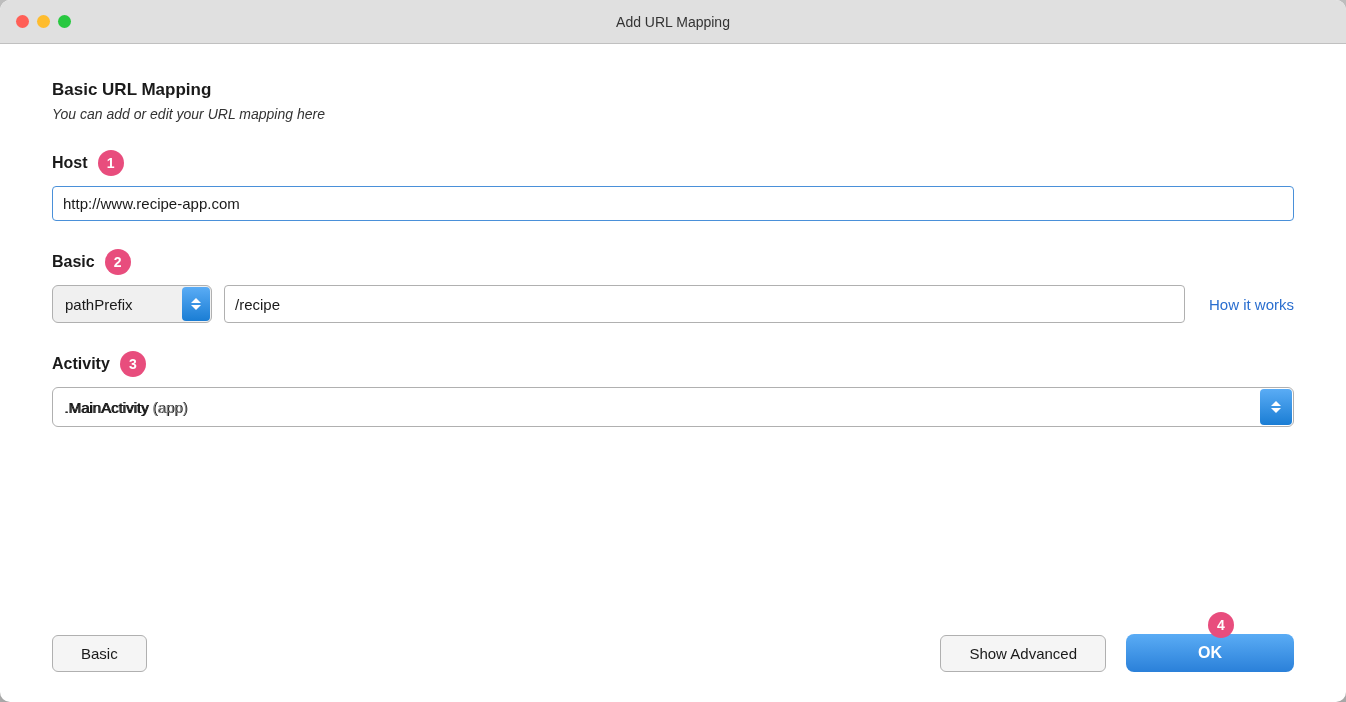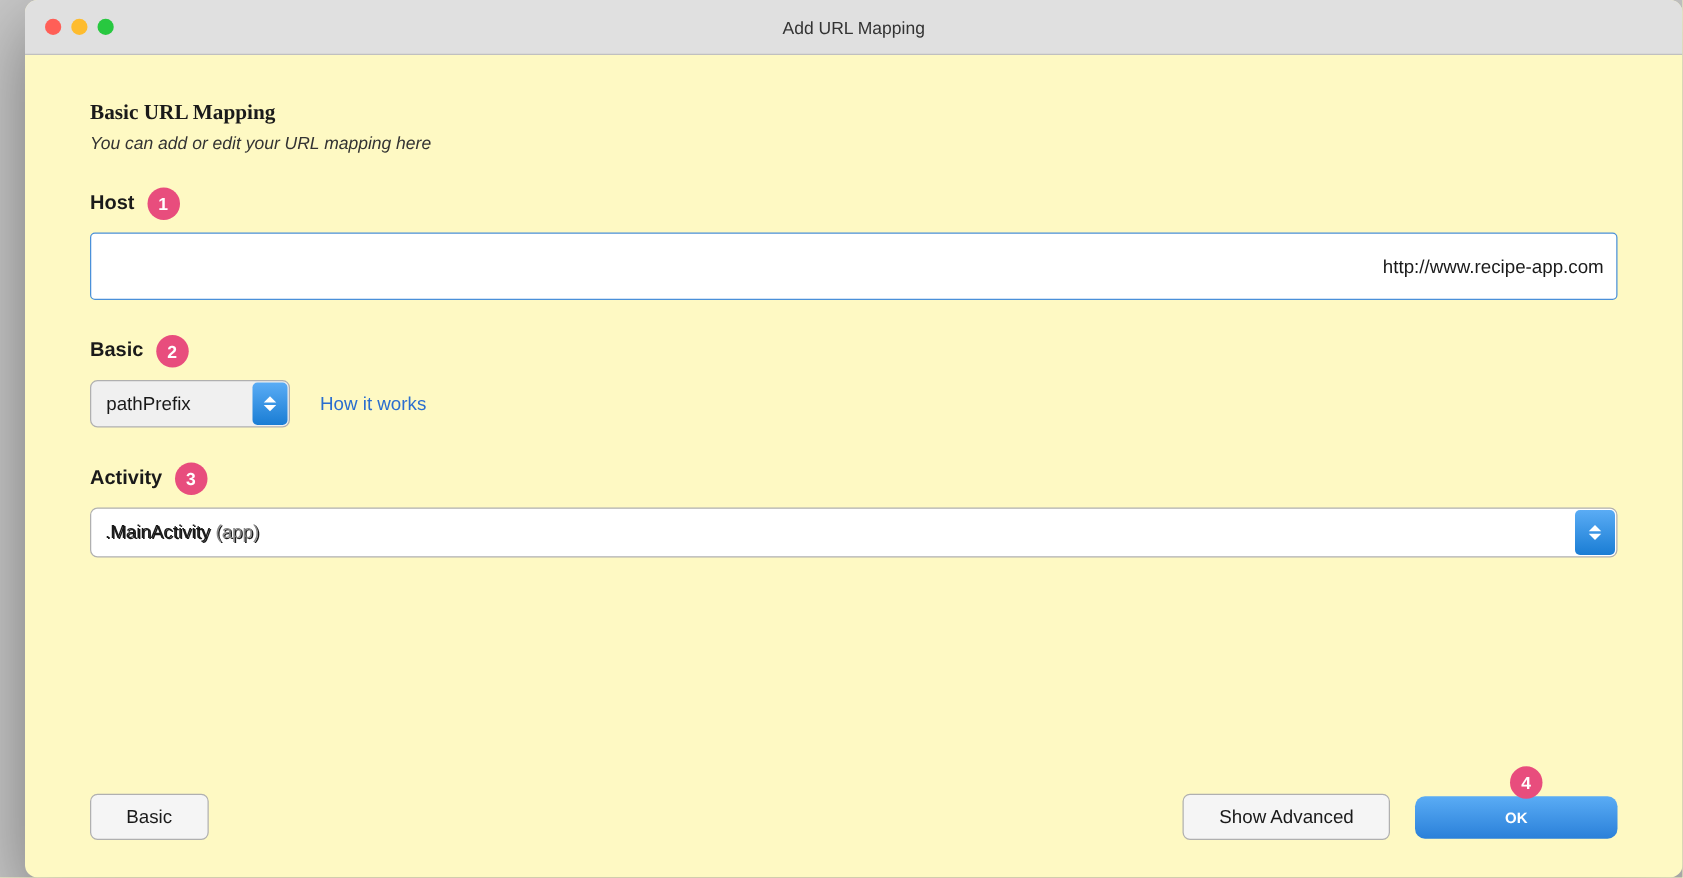--- a/index.html
+++ b/index.html
@@ -13,28 +13,27 @@
       display: flex;
       align-items: center;
       justify-content: center;
       min-height: 100vh;
       font-family: -apple-system, BlinkMacSystemFont, "San Francisco", "Helvetica Neue", Helvetica, Arial, sans-serif;
     }
 
     .window {
       width: 1346px;
       height: 702px;
-      background: #fef9c3;
+      background: #ffffff;
       border-radius: 10px;
       box-shadow: 0 20px 60px rgba(0,0,0,0.4);
       display: flex;
       flex-direction: column;
       overflow: hidden;
       position: relative;
-      margin-left: 20px;
     }
 
     .titlebar {
       height: 44px;
       background: #e0e0e0;
       border-bottom: 1px solid #c0c0c0;
       display: flex;
       align-items: center;
       justify-content: center;
       position: relative;
@@ -73,21 +72,20 @@
       display: flex;
       flex-direction: column;
       gap: 0;
     }
 
     .section-title {
       font-size: 17px;
       font-weight: 700;
       color: #1a1a1a;
       margin-bottom: 6px;
-      font-family: Liberation Serif, serif;
     }
 
     .section-subtitle {
       font-size: 14px;
       color: #333;
       margin-bottom: 28px;
       font-style: italic;
     }
 
     .field-group {
@@ -116,29 +114,28 @@
       font-size: 14px;
       font-weight: 700;
       display: flex;
       align-items: center;
       justify-content: center;
       flex-shrink: 0;
     }
 
     .text-input {
       width: 100%;
-      height: 54px;
+      height: 35px;
       border: 1.5px solid #4a90d9;
       border-radius: 4px;
       background: white;
       padding: 0 10px;
       font-size: 15px;
       color: #1a1a1a;
       outline: none;
-      text-align: right;
     }
 
     .path-row {
       display: flex;
       align-items: center;
       gap: 12px;
     }
 
     .path-select-wrapper {
       position: relative;
@@ -290,21 +287,21 @@
       color: #1a1a1a;
       cursor: pointer;
       font-family: inherit;
     }
 
     .ok-button {
       background: linear-gradient(180deg, #5aacf5 0%, #2a80d9 100%);
       border: none;
       border-radius: 8px;
       padding: 10px 72px;
-      font-size: 12px;
+      font-size: 16px;
       font-weight: 600;
       color: white;
       cursor: pointer;
       font-family: inherit;
       min-width: 140px;
     }
 
     .badge-4 {
       position: absolute;
       top: -22px;
@@ -348,20 +345,21 @@
           <select class="path-select">
             <option value="pathPrefix">pathPrefix</option>
             <option value="pathPattern">pathPattern</option>
             <option value="pathLiteral">pathLiteral</option>
           </select>
           <div class="select-arrow-btn">
             <div class="arrow-up"></div>
             <div class="arrow-down"></div>
           </div>
         </div>
+        <input class="path-input" type="text" value="/recipe" style="">
         <a href="#" class="how-it-works-link">How it works</a>
       </div>
     </div>
 
     <div class="field-group">
       <div class="field-label-row">
         <span class="field-label">Activity</span>
         <div class="badge">3</div>
       </div>
       <div class="activity-select-wrapper">

